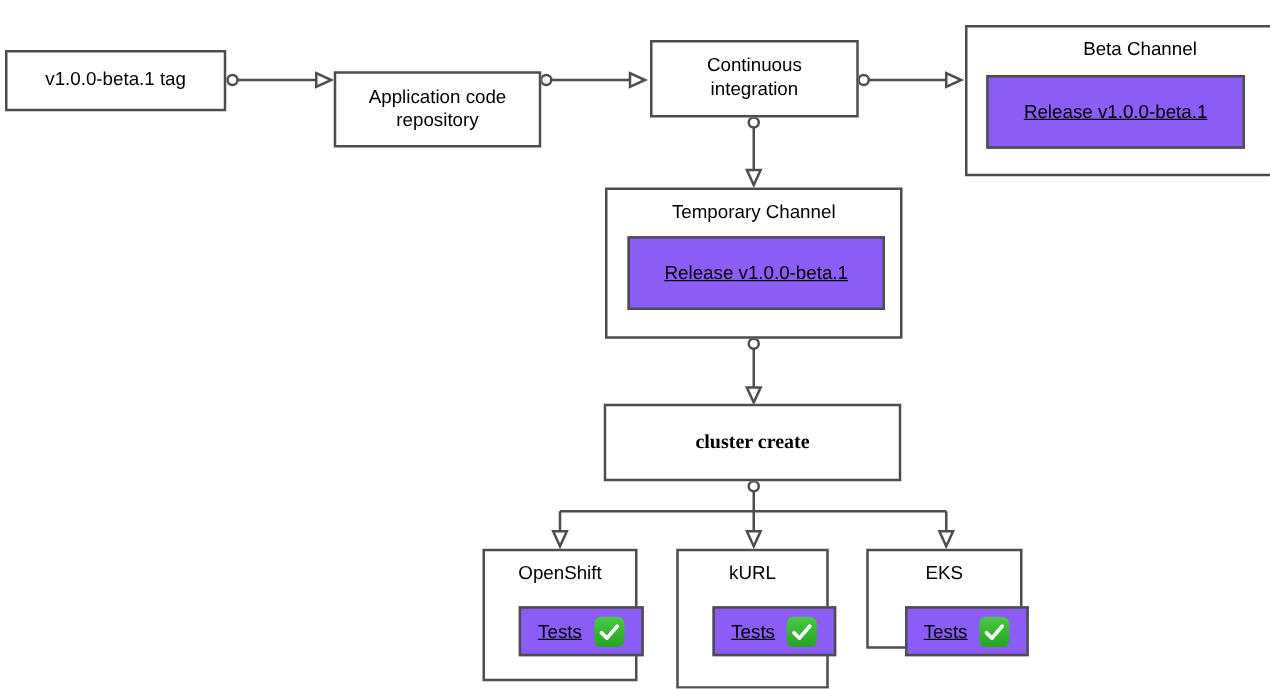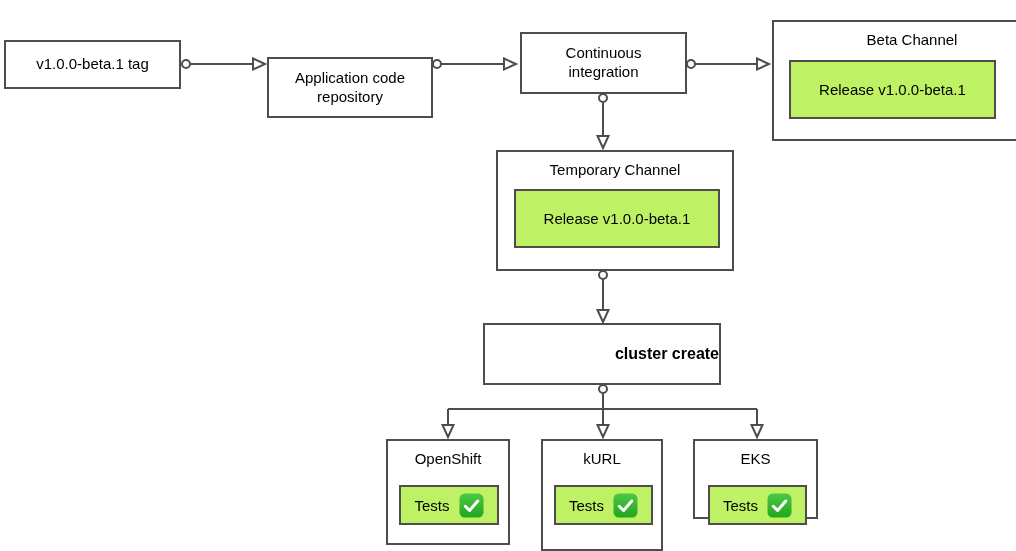--- a/index.html
+++ b/index.html
@@ -63,48 +63,49 @@
     top: 9px;
     left: 0;
     width: 100%;
     text-align: center;
     font-size: 15px;
   }
   .inner-box {
     position: absolute;
     box-sizing: border-box;
     border: 2px solid #4d4d4d;
-    background: #bef264;
+    background: #8b5cf6;
     display: flex;
     align-items: center;
     justify-content: center;
     font-size: 15px;
+    text-decoration: underline;
   }
   .mono-node {
-    font-family: Liberation Sans, sans-serif;
+    font-family: Liberation Serif, serif;
     font-weight: bold;
     font-size: 16px;
-    justify-content: flex-end;
   }
   .tests-box {
     gap: 9px;
+    margin-left: 16px;
   }
   .check-icon {
     display: inline-block;
     width: 25px;
     height: 25px;
     flex: 0 0 auto;
   }
   
   #node-tag            { left: 4px;   top: 40px;  width: 177px; height: 49px; }
   #node-repo           { left: 267px; top: 33px;  width: 166px; height: 61px; padding: 0 6px; margin-top: 24px; }
   #node-ci             { left: 520px; top: 32px;  width: 167px; height: 62px; padding: 12px 20px; }
   #node-beta-channel   { left: 772px; top: 20px;   width: 280px; height: 121px; }
   #beta-release        { left: 15px;  top: 38px;  width: 207px; height: 59px; }
-  #node-temp-channel   { left: 496px; top: 150px; width: 238px; height: 121px; }
+  #node-temp-channel   { left: 484px; top: 150px; width: 238px; height: 121px; }
   #temp-release        { left: 16px;  top: 37px;  width: 206px; height: 59px; }
   #node-cluster-create { left: 483px; top: 323px; width: 238px; height: 62px; }
   #node-openshift      { left: 386px; top: 439px; width: 124px; height: 106px; }
   #openshift-tests     { left: 11px;  top: 44px;  width: 100px; height: 40px; }
   #node-kurl           { left: 541px; top: 439px; width: 122px; height: 112px; }
   #kurl-tests          { left: 11px;  top: 44px;  width: 99px;  height: 40px; }
   #node-eks            { left: 693px; top: 439px; width: 125px; height: 80px; }
   #eks-tests           { left: 13px;  top: 44px;  width: 99px;  height: 40px; }
 </style>
 </head>

